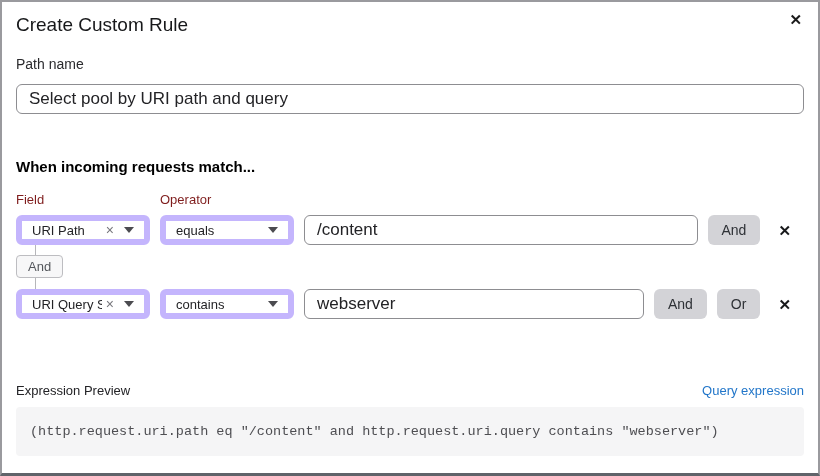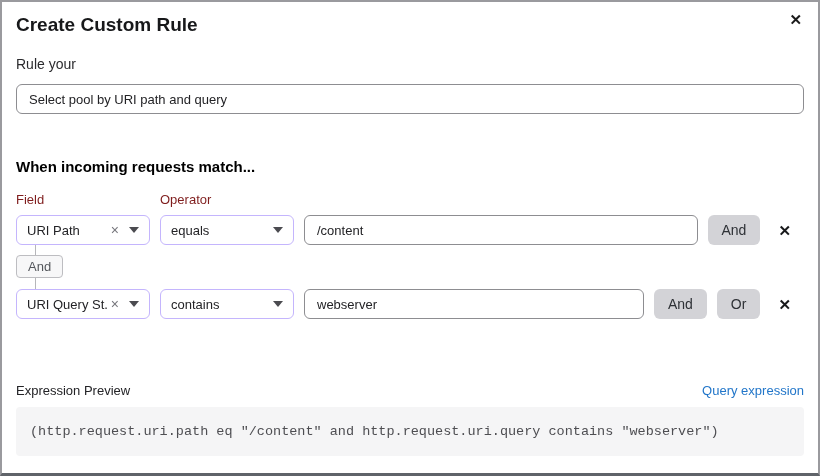--- a/index.html
+++ b/index.html
@@ -12,21 +12,21 @@
     border-bottom: 3px solid #5f6369;
     position: relative;
     font-family: "Liberation Sans", sans-serif;
     color: #1d1d1f;
     overflow: hidden;
   }
   .content { padding: 12px 14px 0 14px; }
 
   .modal-title {
     font-size: 19px;
-    font-weight: bold;
+    font-weight: normal;
     line-height: 22px;
     color: #17181a;
   }
   .close-x {
     position: absolute;
     top: 7px;
     right: 13px;
     font-size: 15px;
     font-weight: bold;
     color: #1a1a1a;
@@ -45,21 +45,21 @@
     font-size: 13px;
     color: #797981;
   }
   .text-input {
     display: block;
     width: 100%;
     height: 30px;
     border: 1px solid #8d8d91;
     border-radius: 6px;
     padding: 0 12px;
-    font-size: 13px;
+    font-size: 17px;
     font-family: "Liberation Sans", sans-serif;
     color: #232326;
     background: #fff;
     outline: none;
   }
   .rule-name-input { margin-top: 12px; }
 
   .match-heading {
     margin-top: 44px;
     font-size: 15px;
@@ -78,21 +78,21 @@
   .col-value { flex: 1; }
 
   .cond-row {
     display: flex;
     align-items: center;
     margin-top: 8px;
     height: 30px;
   }
   .select {
     height: 30px;
-    border: 1px solid #c4b5fd;
+    border: 6px solid #c4b5fd;
     border-radius: 6px;
     background: #fff;
     display: flex;
     align-items: center;
     padding: 0 10px;
     font-size: 13px;
     color: #232326;
     cursor: pointer;
   }
   .select.field-select { width: 134px; margin-right: 10px; }
@@ -191,21 +191,21 @@
 </style>
 </head>
 <body>
 
 <div class="modal">
   <span class="close-x">✕</span>
 
   <div class="content">
     <div class="modal-title">Create Custom Rule</div>
 
-    <div class="rule-name-label">Rule your</div>
+    <div class="rule-name-label">Path name</div>
     <input class="text-input rule-name-input" type="text" value="Select pool by URI path and query" style="">
 
     <div class="match-heading">When incoming requests match...</div>
 
     <div class="cols-labels">
       <div class="col-field">Field</div>
       <div class="col-operator">Operator</div>
     </div>
 
     <div class="cond-row">

